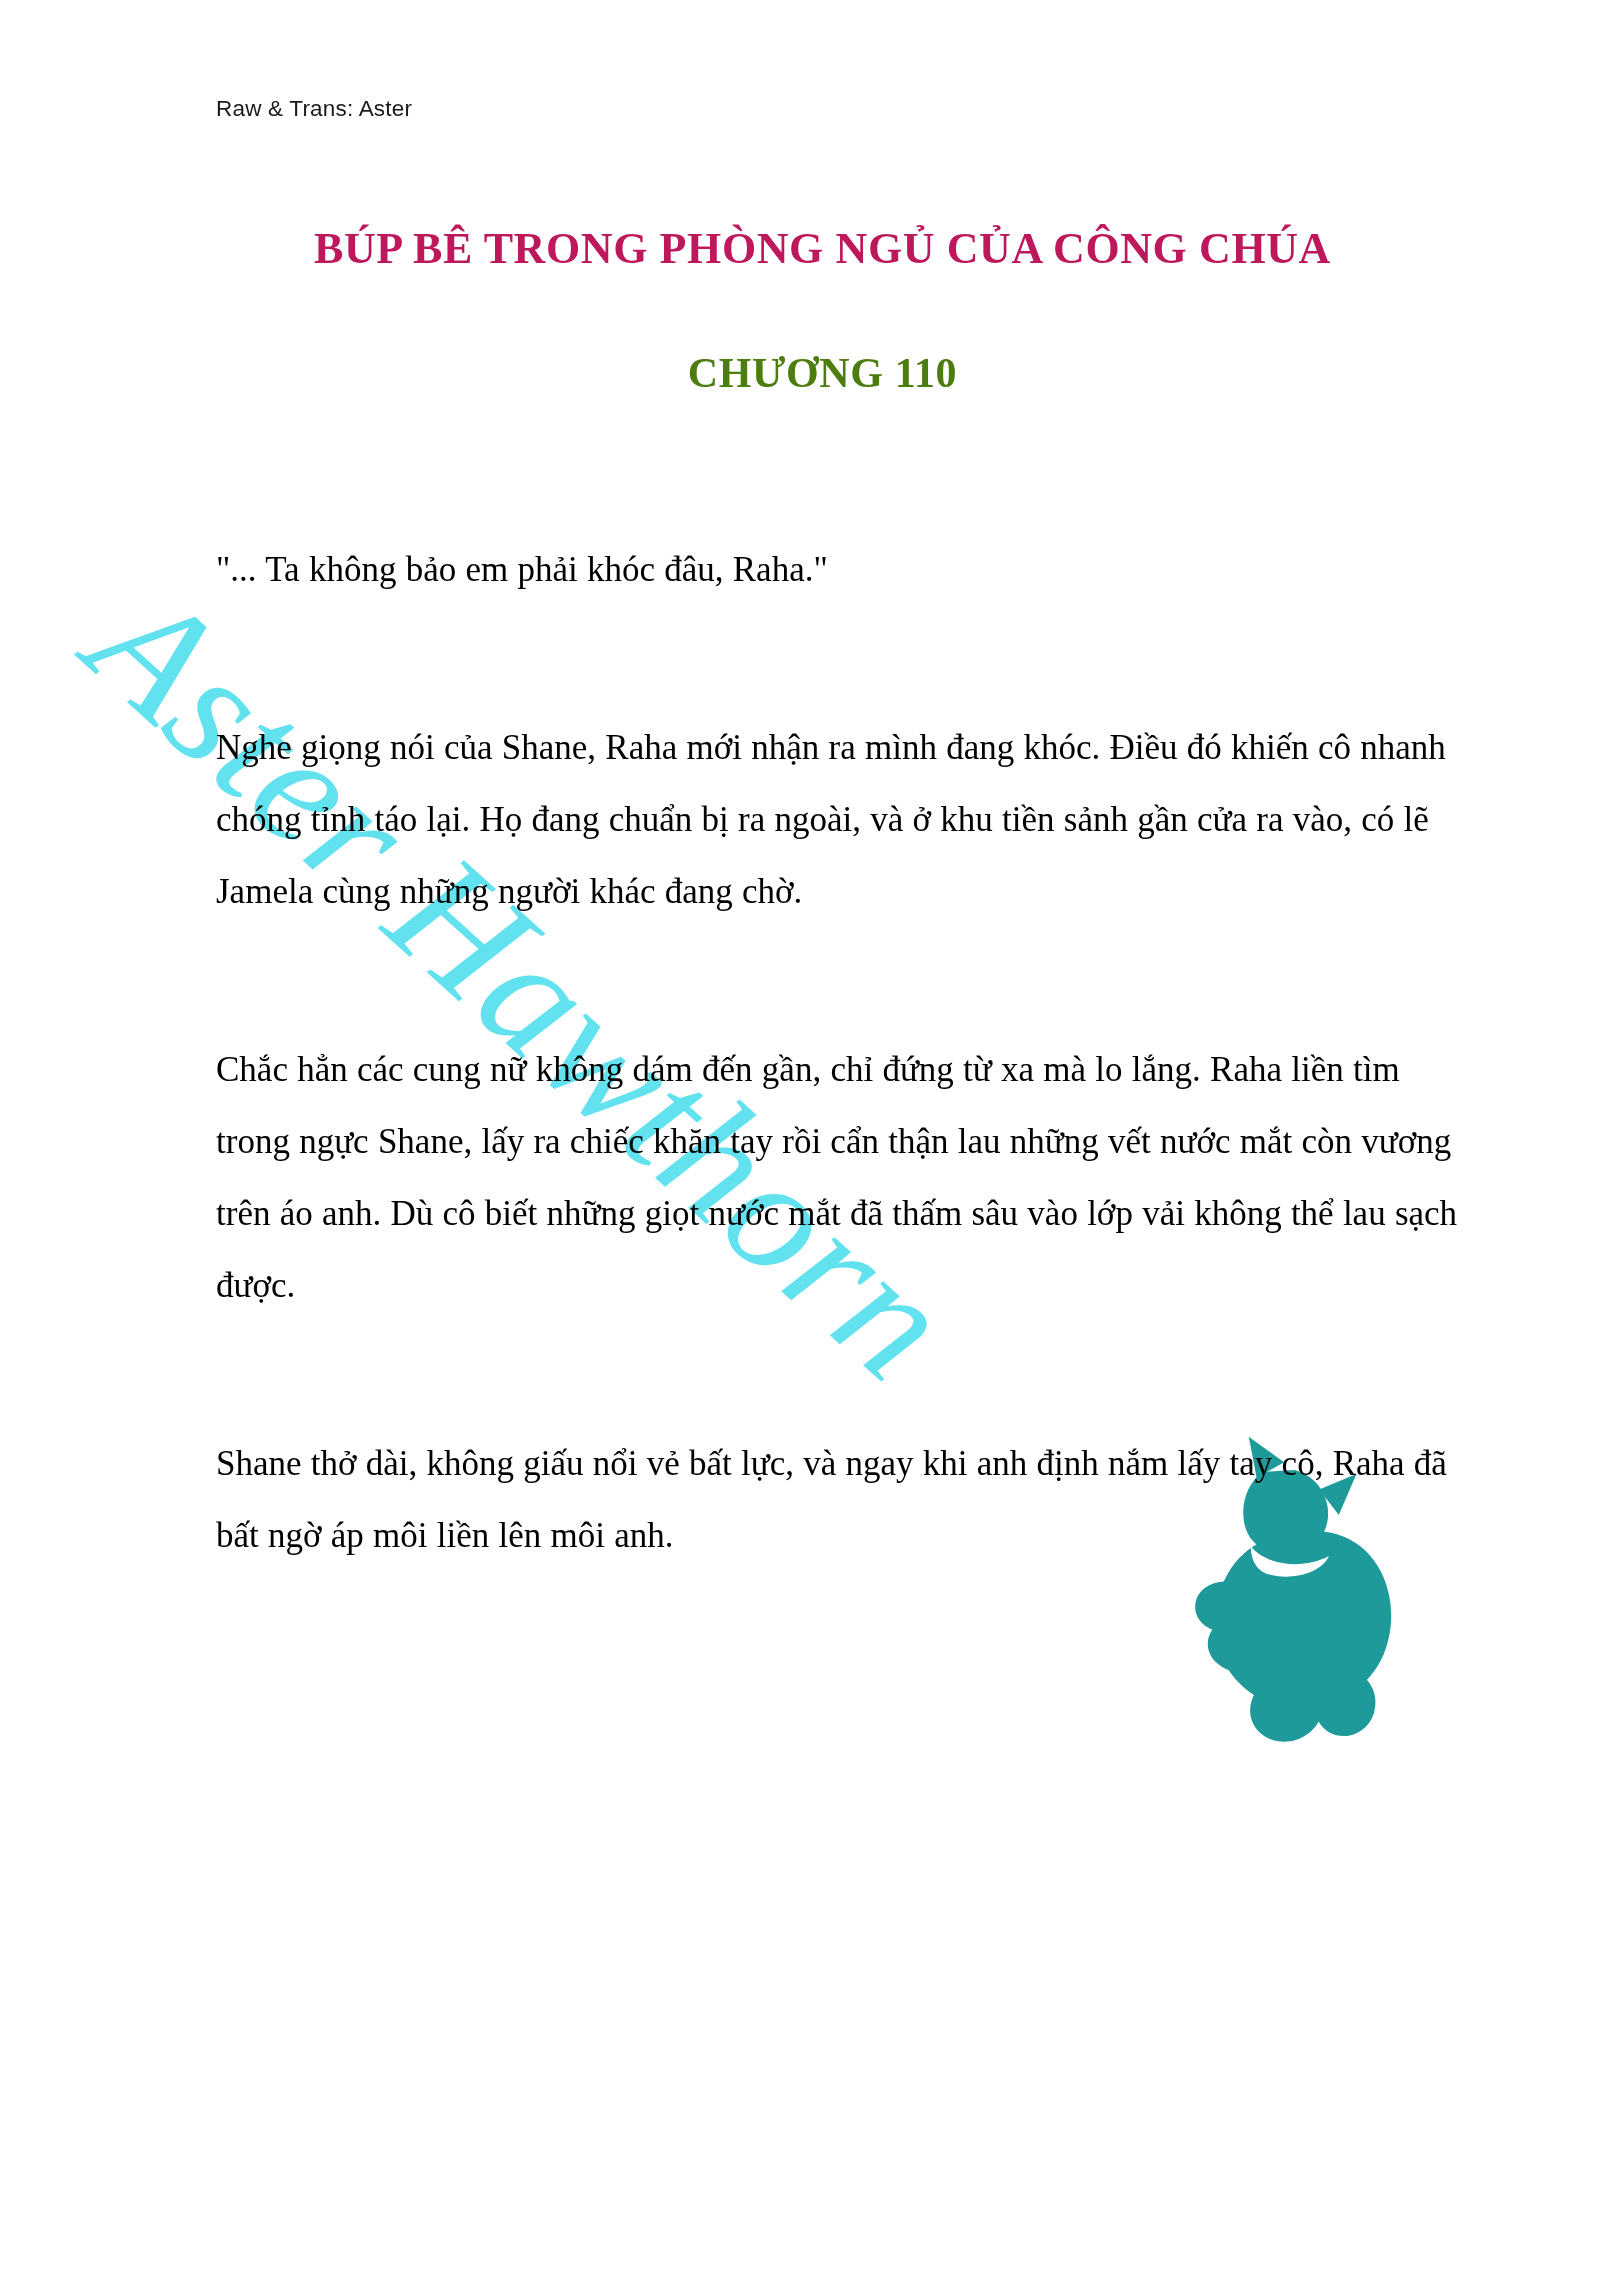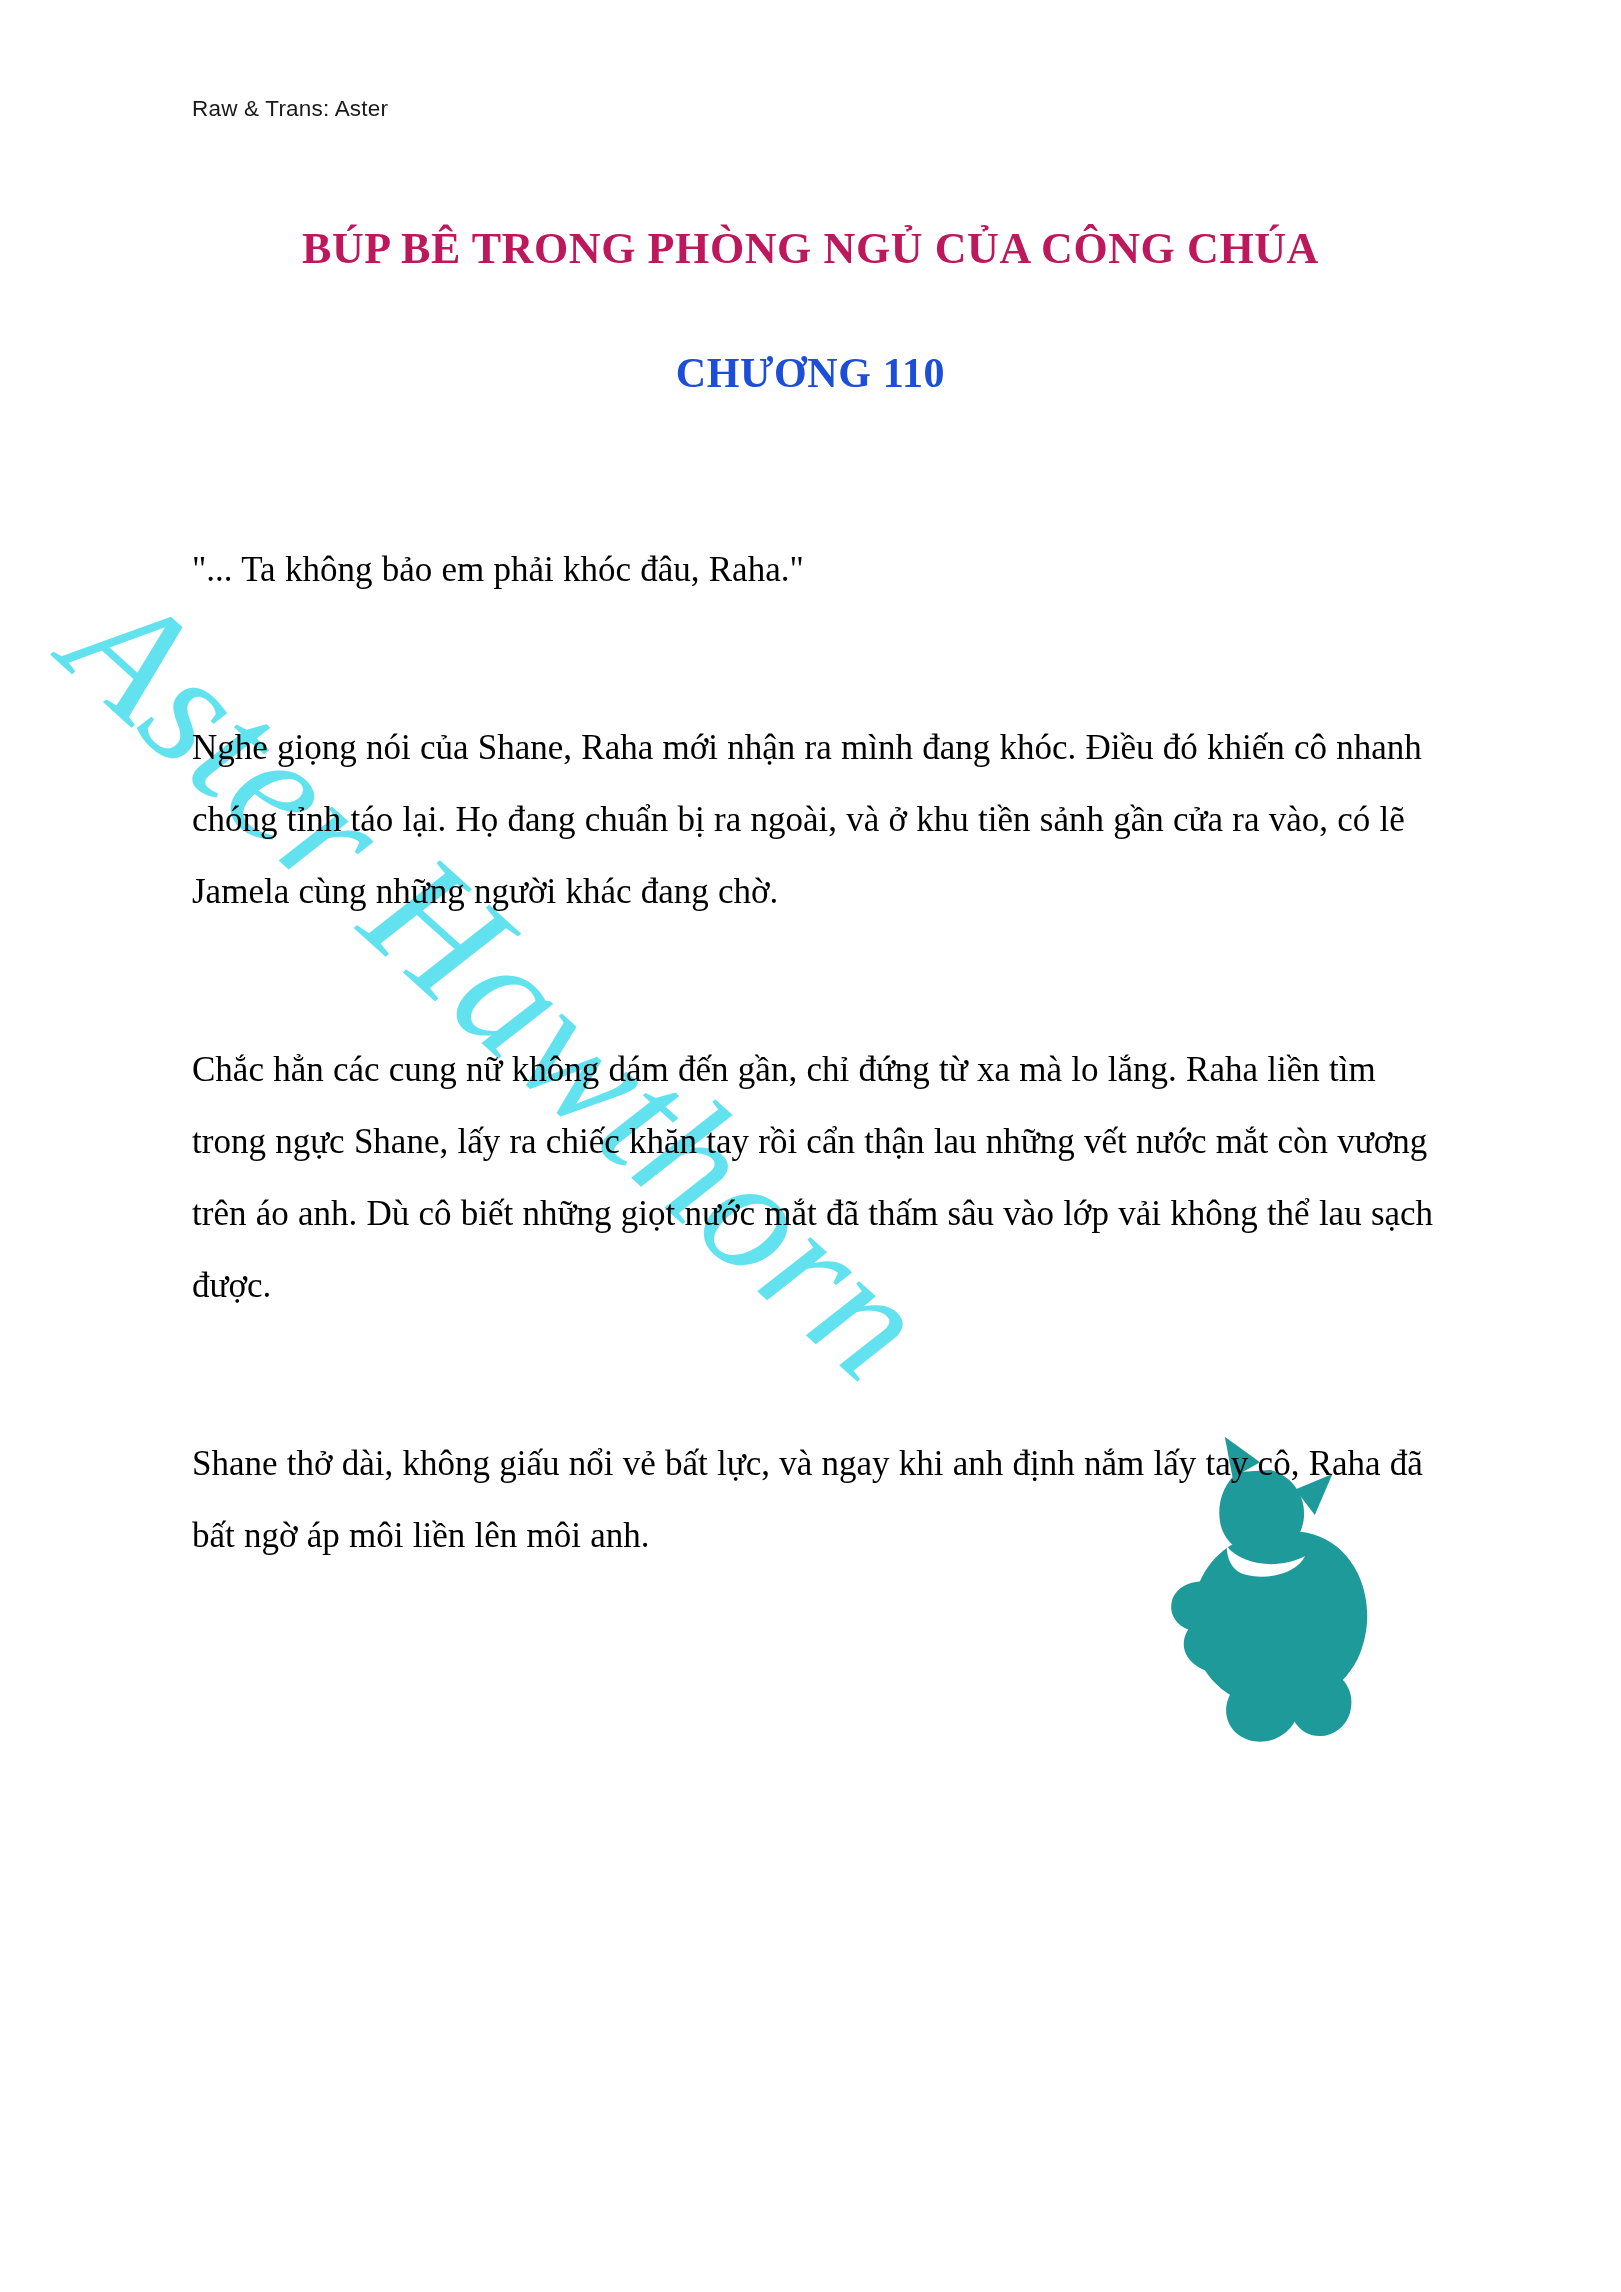--- a/index.html
+++ b/index.html
@@ -14,20 +14,21 @@
     position: relative;
     overflow: hidden;
     font-family: "Liberation Serif", "DejaVu Serif", serif;
   }
 
   .page {
     position: absolute;
     inset: 0;
     background: #ffffff;
     overflow: hidden;
+    margin-left: 24px;
   }
 
   
   .running-header {
     position: absolute;
     left: 192px;
     top: 96px;
     font-family: "Liberation Sans", "DejaVu Sans", sans-serif;
     font-size: 22.5px;
     font-weight: 400;
@@ -91,21 +92,21 @@
   .doc-subtitle {
     position: absolute;
     left: 0;
     right: 0;
     top: 314px;
     text-align: center;
     font-family: "Liberation Serif", "DejaVu Serif", serif;
     font-weight: bold;
     font-size: 42px;
     letter-spacing: 0.6px;
-    color: #1d4ed8;
+    color: #4d7c0f;
     z-index: 6;
   }
 
   
   .body-text {
     position: absolute;
     left: 192px;
     top: 534px;
     width: 1250px;
     z-index: 4;

